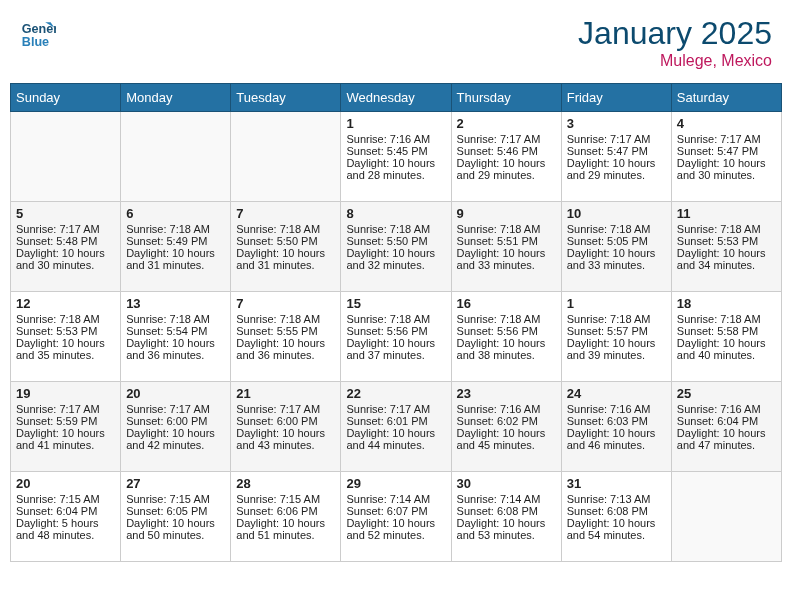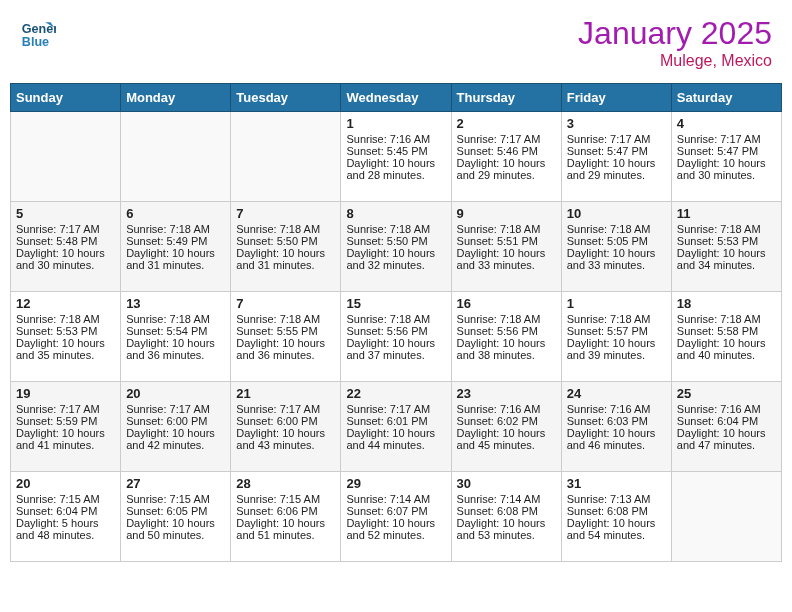--- a/index.html
+++ b/index.html
@@ -24,39 +24,39 @@
     }
     .logo-icon {
       width: 36px;
       height: 36px;
     }
     .title-block {
       text-align: right;
     }
     .month-title {
       font-size: 32px;
-      color: #a21caf;
+      color: #0c4a6e;
       font-weight: normal;
     }
     .location {
       font-size: 16px;
       color: #be185d;
     }
     table {
       width: 100%;
       border-collapse: collapse;
       table-layout: fixed;
     }
     thead th {
       background-color: #2471a3;
       color: white;
       text-align: left;
       padding: 6px 5px;
       font-size: 13px;
-      font-weight: bold;
+      font-weight: normal;
       border: 1px solid #1a5276;
     }
     tbody td {
       vertical-align: top;
       border: 1px solid #ccc;
       padding: 4px 5px;
       font-size: 11px;
       color: #222;
       height: 90px;
       background: #fff;

